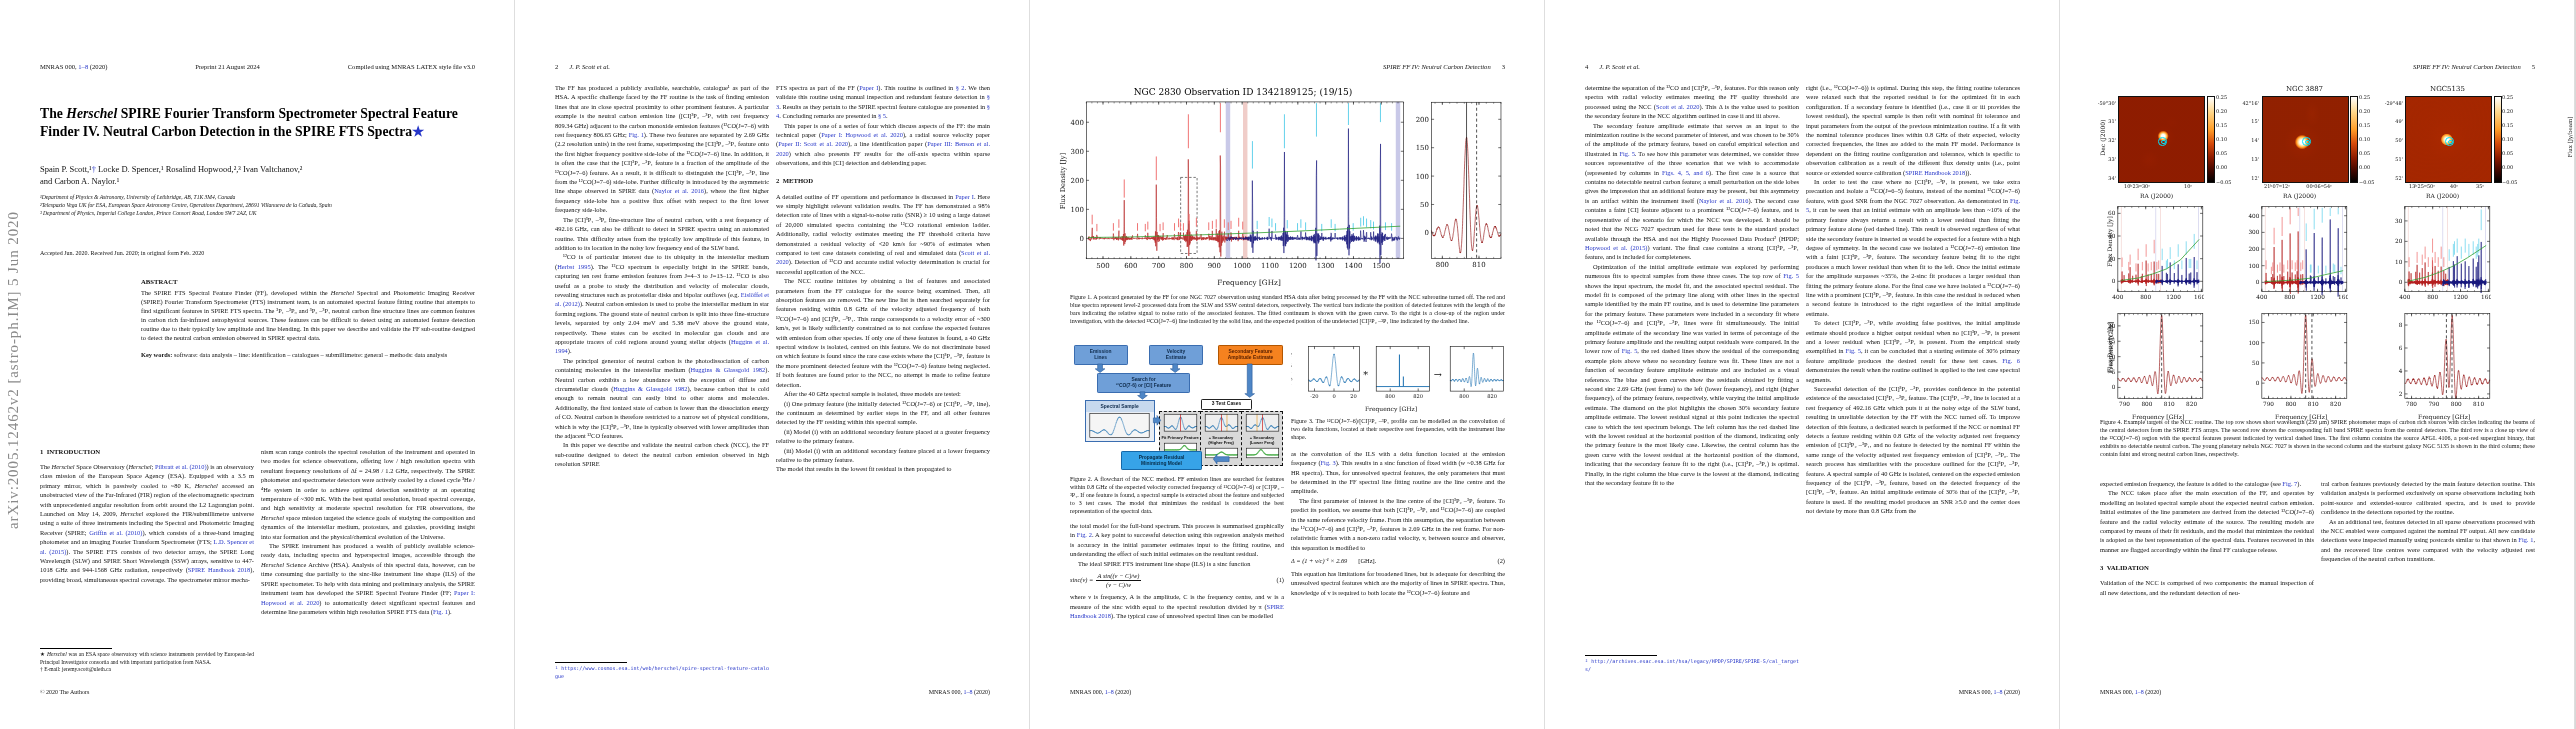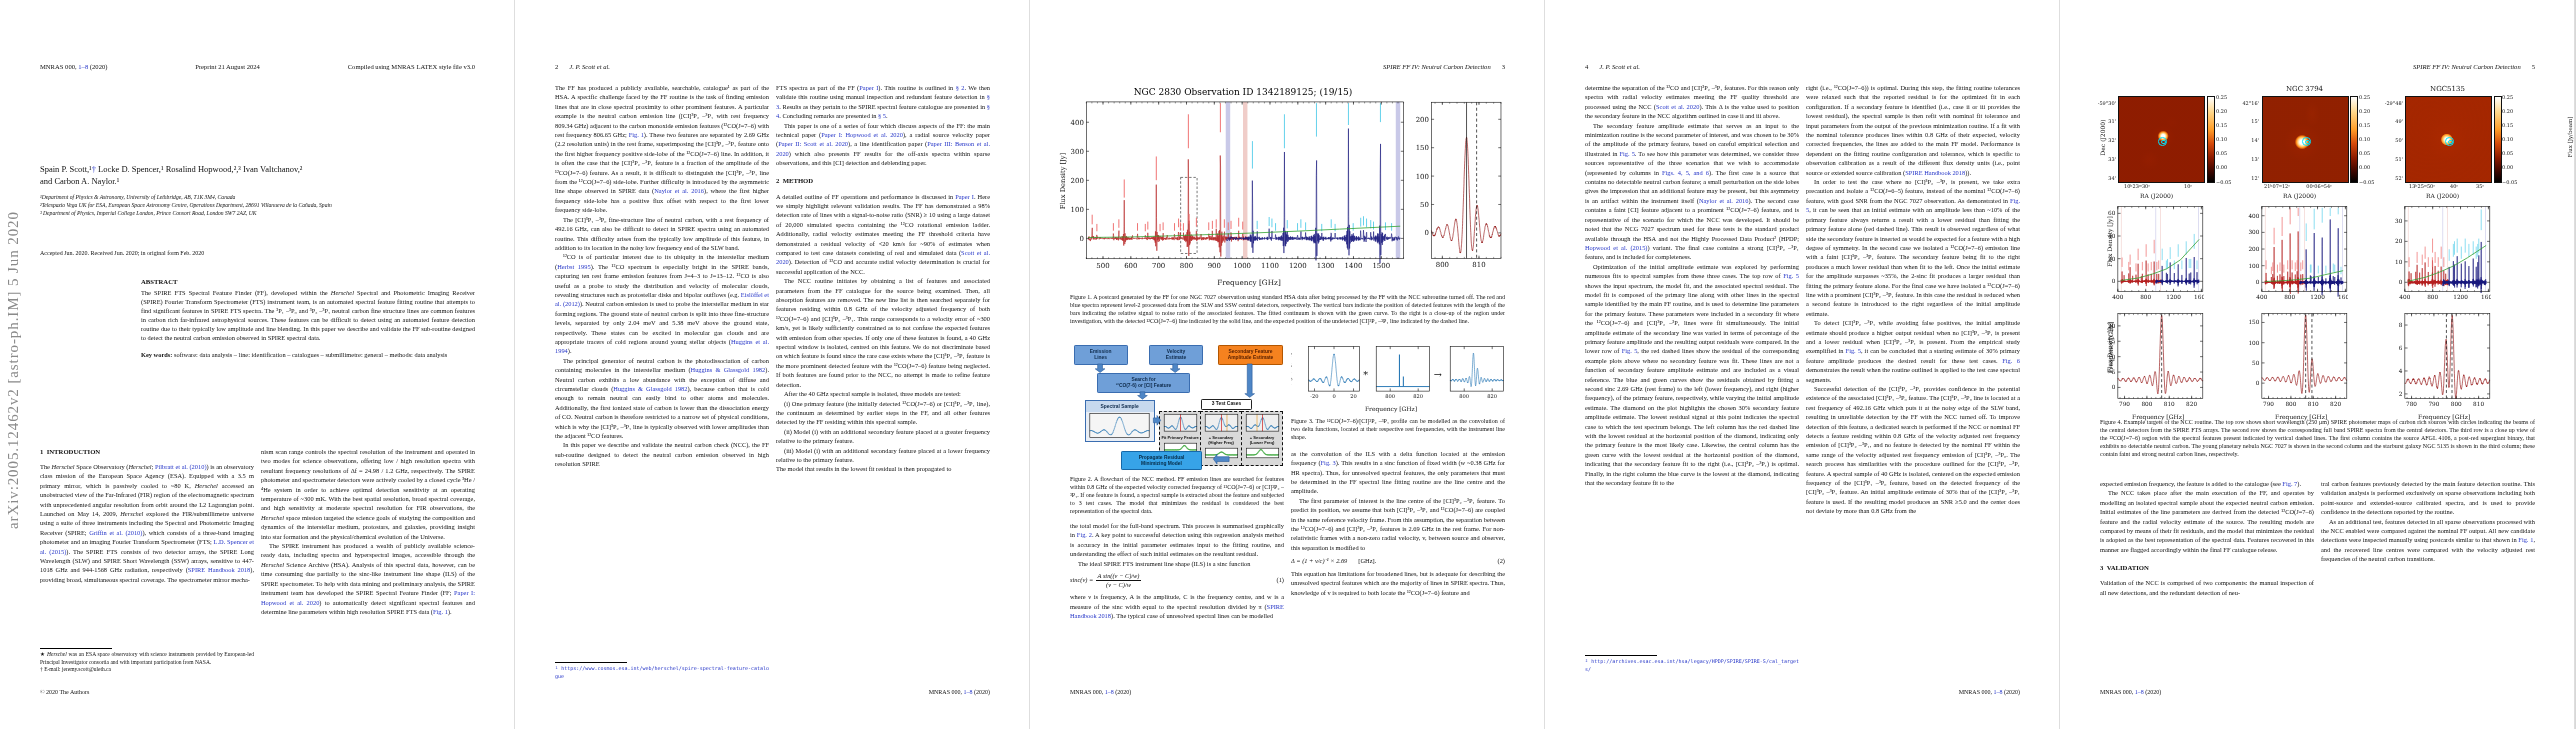--- a/index.html
+++ b/index.html
@@ -86,20 +86,21 @@
 
 <div class="canvas">
 
   <section class="page">
     <div class="arxiv">arXiv:2005.12462v2  [astro-ph.IM]  5 Jun 2020</div>
     <div class="runhead rh-flex">
       <span class="rich">MNRAS 000, <span class="link">1–8</span> (2020)</span>
       <span>Preprint 21 August 2024</span>
       <span>Compiled using MNRAS LATEX style file v3.0</span>
     </div>
+    <h1 class="title"><span class="rich">The <em>Herschel</em> SPIRE Fourier Transform Spectrometer Spectral Feature Finder IV. Neutral Carbon Detection in the SPIRE FTS Spectra</span><span class="link">★</span></h1>
     <div class="authors">
       <div><span>Spain P. Scott,¹</span><span class="link">†</span><span> Locke D. Spencer,¹ Rosalind Hopwood,²,³ Ivan Valtchanov,²</span></div>
       <div>and Carbon A. Naylor.¹</div>
     </div>
     <div class="affils">
       <div>¹Department of Physics &amp; Astronomy, University of Lethbridge, AB, T1K 3M4, Canada</div>
       <div>²Telespazio Vega UK for ESA, European Space Astronomy Centre, Operations Department, 28691 Villanueva de la Cañada, Spain</div>
       <div>³ Department of Physics, Imperial College London, Prince Consort Road, London SW7 2AZ, UK</div>
     </div>
     <div class="accepted">Accepted Jun. 2020. Received Jun. 2020; in original form Feb. 2020</div>
@@ -782,21 +783,21 @@
             <line x1="176" y1="75.01449275362319" x2="171.5" y2="75.01449275362319" stroke="#111" stroke-width="1"></line>
             <text x="32" y="78.33949275362319" text-anchor="end" font-size="9.5" font-family="DejaVu Serif, serif" fill="#111">10</text>
             <line x1="36" y1="49.652173913043484" x2="40.5" y2="49.652173913043484" stroke="#111" stroke-width="1"></line>
             <line x1="176" y1="49.652173913043484" x2="171.5" y2="49.652173913043484" stroke="#111" stroke-width="1"></line>
             <text x="32" y="52.97717391304349" text-anchor="end" font-size="9.5" font-family="DejaVu Serif, serif" fill="#111">15</text>
             <line x1="36" y1="24.289855072463766" x2="40.5" y2="24.289855072463766" stroke="#111" stroke-width="1"></line>
             <line x1="176" y1="24.289855072463766" x2="171.5" y2="24.289855072463766" stroke="#111" stroke-width="1"></line>
             <text x="32" y="27.614855072463765" text-anchor="end" font-size="9.5" font-family="DejaVu Serif, serif" fill="#111">20</text>
           </svg></div>
         <div class="tick-sm" style="left: 72px; top: 413px; font-size: 6px;">Frequency [GHz]</div>
-        <div class="map-title" style="left: 202px; top: 85px;">NGC 3794</div>
+        <div class="map-title" style="left: 202px; top: 85px;">NGC 3887</div>
         <div class="map map-n7027" style="left: 202px; top: 96px;">
           <div class="beam"></div>
         </div>
         <div class="tick-sm" style="left: 177px; top: 100px; width: 22px; text-align: right;">42°16'</div>
         <div class="tick-sm" style="left: 177px; top: 118px; width: 22px; text-align: right;">15'</div>
         <div class="tick-sm" style="left: 177px; top: 137px; width: 22px; text-align: right;">14'</div>
         <div class="tick-sm" style="left: 177px; top: 156px; width: 22px; text-align: right;">13'</div>
         <div class="tick-sm" style="left: 177px; top: 175px; width: 22px; text-align: right;">12'</div>
         <div class="tick-sm" style="left: 199px; top: 183px; width: 36px; text-align: center;">21ʰ07ᵐ12ˢ</div>
         <div class="tick-sm" style="left: 241px; top: 183px; width: 36px; text-align: center;">00ˢ06ᵐ54ˢ</div>

